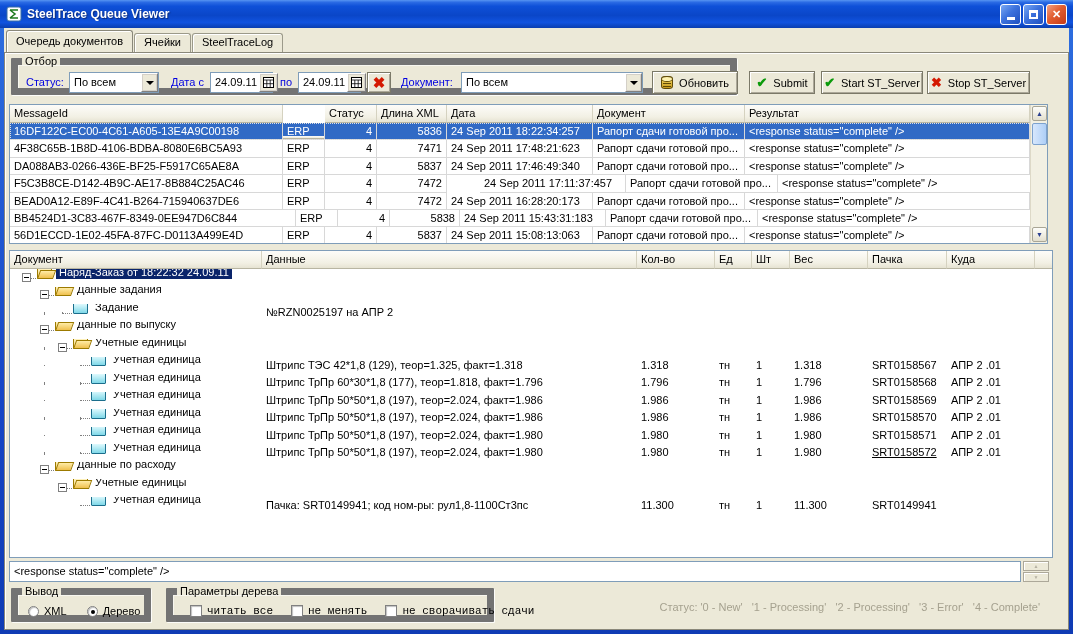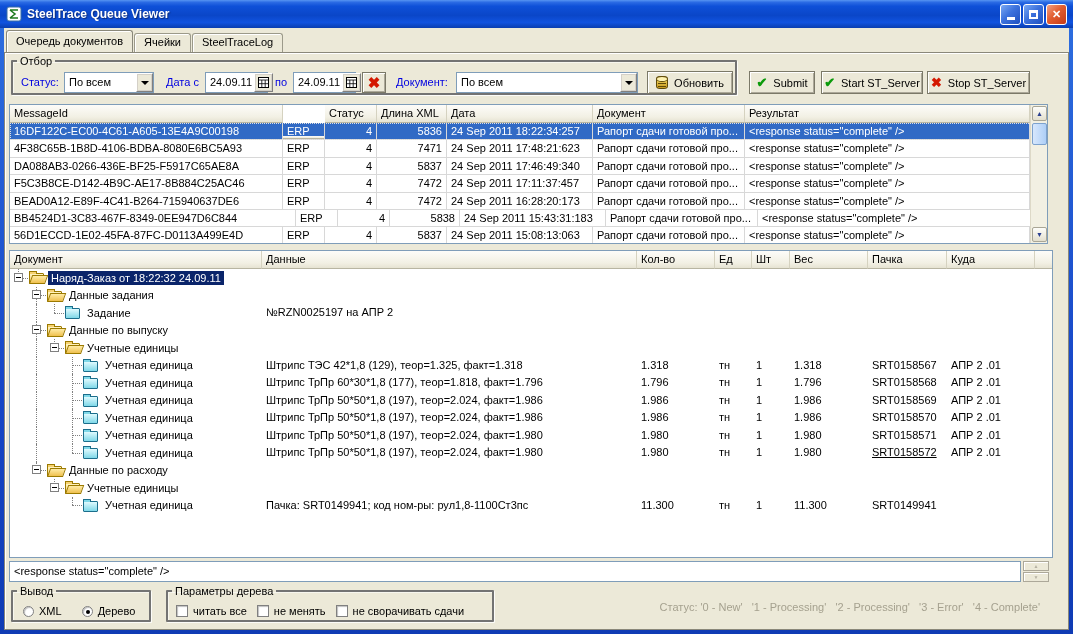--- a/index.html
+++ b/index.html
@@ -30,21 +30,21 @@
   .tabstrip { position:absolute; left:2px; top:2px; height:22px; display:flex; align-items:flex-end; z-index:3; }
   .tab { height:19px; padding:2px 9px 0 9px; margin-right:1px; background:#ECE9D8;
     border:1px solid #9C9A8A; border-bottom:none; border-radius:3px 3px 0 0;
     box-shadow:inset 1px 1px 0 #fff; white-space:nowrap; }
   .tab.active { height:22px; padding-top:4px; position:relative; z-index:4; border-color:#8A887A; }
 
   .tabpage { position:absolute; left:0; top:24px; width:1065px; height:578px;
     border:1px solid #8A887A; box-shadow:inset 1px 1px 0 #fff; background:#ECE9D8; }
 
   
-  .gbox { position:absolute; border:2px solid #737373; border-radius:1px; margin:0; padding:0;
+  .gbox { position:absolute; border:7px solid #737373; border-radius:1px; margin:0; padding:0;
     box-shadow:1px 1px 0 rgba(255,255,255,.85), inset 1px 1px 0 rgba(255,255,255,.6); }
   .gbox legend { font-size:11px; padding:0 3px; margin-left:4px; }
 
   .bluelbl { position:absolute; top:16px; color:#0000E0; white-space:nowrap; }
 
   .combo { position:absolute; top:12px; height:21px; display:flex; background:#fff; border:1px solid #7F9DB9; }
   .combo-text { flex:1; padding:3px 4px 0 4px; white-space:nowrap; overflow:hidden; }
   .combo-btn { width:17px; height:100%; background:#ECE9D8; border:1px solid #fff;
     border-right-color:#808080; border-bottom-color:#808080; box-shadow:0 0 0 1px #D4D0C8 inset;
     display:flex; align-items:center; justify-content:center; flex:none; }
@@ -93,21 +93,21 @@
   .sbtn { position:absolute; left:1px; width:15px; height:15px; border:1px solid #A9A696; border-radius:2px;
     background:linear-gradient(180deg,#FDFDFA,#E3DFCE); color:#2A3F8F; font-size:7px;
     display:flex; align-items:center; justify-content:center; }
   .sbtn.up { top:1px; } .sbtn.down { bottom:1px; }
   .sthumb { position:absolute; left:1px; top:18px; width:15px; height:22px; border:1px solid #7DA2CE; border-radius:2px;
     background:linear-gradient(90deg,#D7E7FC,#AECFF7); }
 
   
   .ntrow { height:17.5px; align-items:center; }
   .tcell { flex:none; padding:2px 4px 0 4px; white-space:nowrap; overflow:hidden; height:100%; }
-  .tfirst { display:flex; align-items:center; padding:0; }
+  .tfirst { display:flex; align-items:flex-end; padding:8px; }
   .slot { width:18px; height:100%; position:relative; flex:none; }
   .slot.vfull::before { content:''; position:absolute; left:8px; top:0; bottom:0; border-left:1px dotted #808080; }
   .slot.vtop::before { content:''; position:absolute; left:8px; top:0; height:50%; border-left:1px dotted #808080; }
   .slot.vtop.vbot::before { height:100%; }
   .slot.hstub::after { content:''; position:absolute; left:8px; right:0; top:50%; border-top:1px dotted #808080; }
   .expand-box { position:absolute; left:4px; top:50%; margin-top:-5px; width:9px; height:9px;
     background:#fff; border:1px solid #808080; z-index:2; }
   .expand-box::after { content:''; position:absolute; left:1px; top:3px; width:5px; height:1px; background:#000; }
   .folder { width:15px; height:11px; flex:none; position:relative; margin:2px 4px 0 1px;
     border:1px solid #9C7A00; background:linear-gradient(180deg,#FFF3C0,#F6D271); border-radius:1px; }
@@ -270,21 +270,21 @@
               <div class="qcell num" style="width: 70px;">5837</div>
               <div class="qcell" style="width: 146px;">24 Sep 2011 17:46:49:340</div>
               <div class="qcell" style="width: 152px;">Рапорт сдачи готовой про...</div>
               <div class="qcell" style="width: 285px;">&lt;response status="complete" /&gt;</div>
             </div>
             <div class="trow qrow">
               <div class="qcell" style="width: 273px;">F5C3B8CE-D142-4B9C-AE17-8B884C25AC46</div>
               <div class="qcell" style="width: 42px;">ERP</div>
               <div class="qcell num" style="width: 52px;">4</div>
               <div class="qcell num" style="width: 70px;">7472</div>
-              <div class="qcell" style="width: 146px;">24 Sep 2011 17:11:37:457</div>
+              <div class="qcell" style="width: 146px; margin-left: 33px;">24 Sep 2011 17:11:37:457</div>
               <div class="qcell" style="width: 152px;">Рапорт сдачи готовой про...</div>
               <div class="qcell" style="width: 285px;">&lt;response status="complete" /&gt;</div>
             </div>
             <div class="trow qrow">
               <div class="qcell" style="width: 273px;">BEAD0A12-E89F-4C41-B264-715940637DE6</div>
               <div class="qcell" style="width: 42px;">ERP</div>
               <div class="qcell num" style="width: 52px;">4</div>
               <div class="qcell num" style="width: 70px;">7472</div>
               <div class="qcell" style="width: 146px;">24 Sep 2011 16:28:20:173</div>
               <div class="qcell" style="width: 152px;">Рапорт сдачи готовой про...</div>
@@ -587,21 +587,21 @@
             </div>
             <div class="opt">
               <div class="radio on"></div>
               <div>Дерево</div>
             </div>
           </div>
       </fieldset>
 
       <fieldset class="gbox" style="left:161px; top:532px; width:328px; height:37px;">
         <legend>Параметры дерева</legend>
-        <div class="check-row" style="left:8px; top:8px; gap:10px;" id="check-list">
+        <div class="check-row" style="left:17px; top:8px; gap:18px;font-family:Liberation Mono, monospace;" id="check-list">
             <div class="opt">
               <div class="checkbox"></div>
               <div>читать все</div>
             </div>
             <div class="opt">
               <div class="checkbox"></div>
               <div>не менять</div>
             </div>
             <div class="opt">
               <div class="checkbox"></div>

